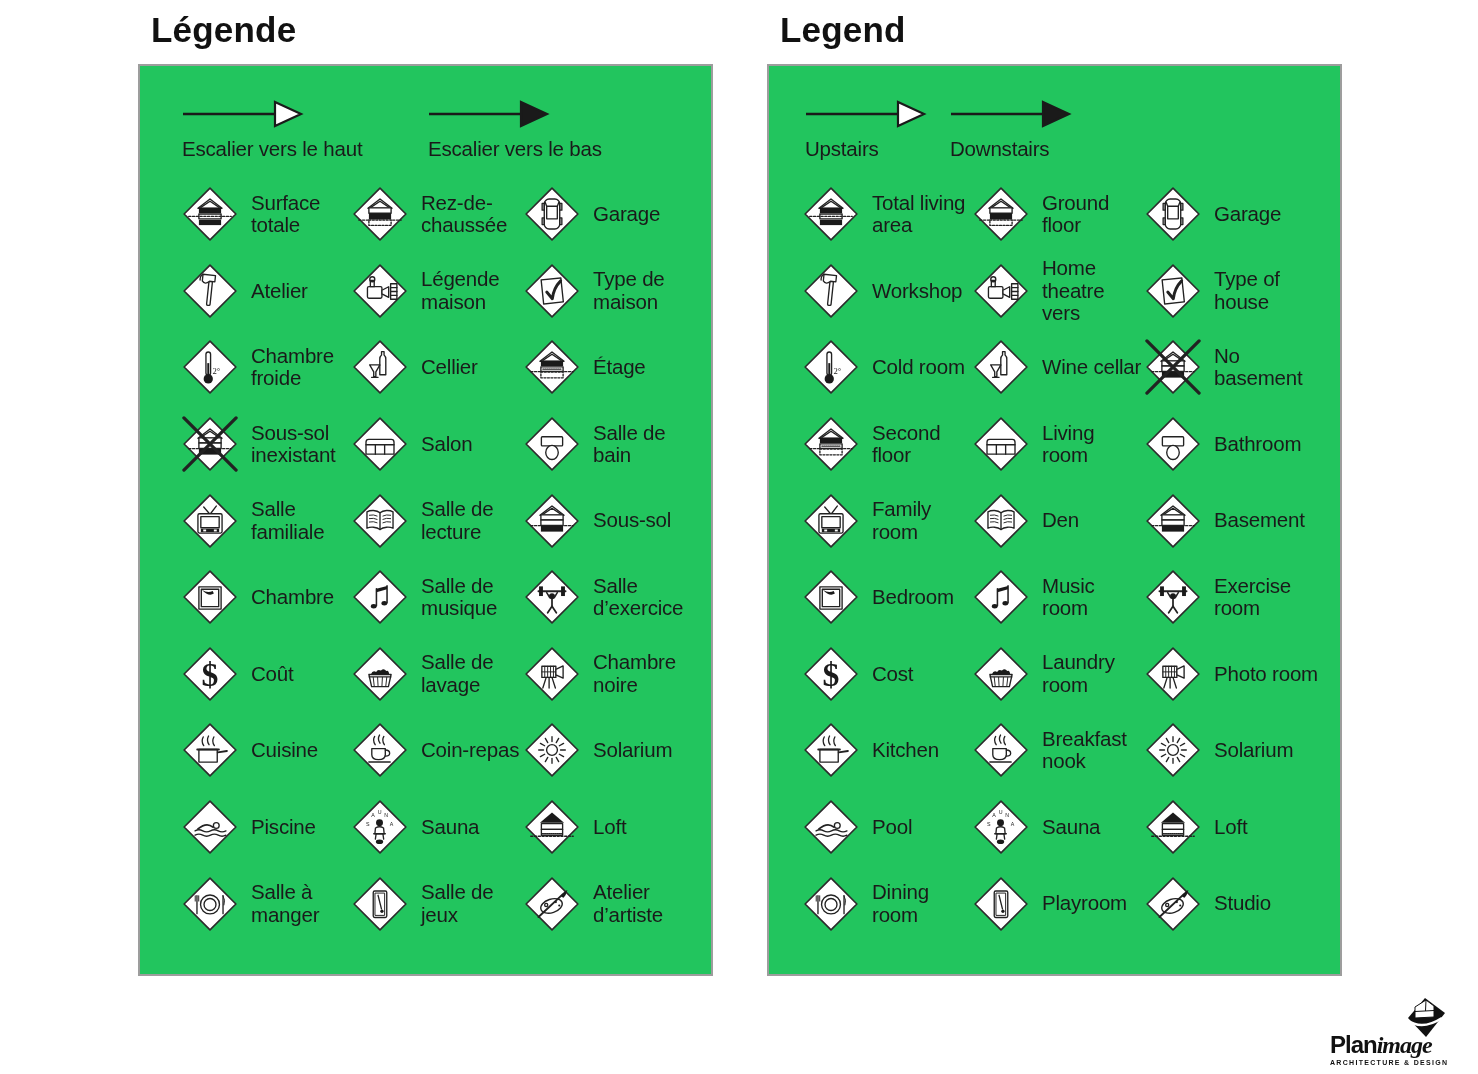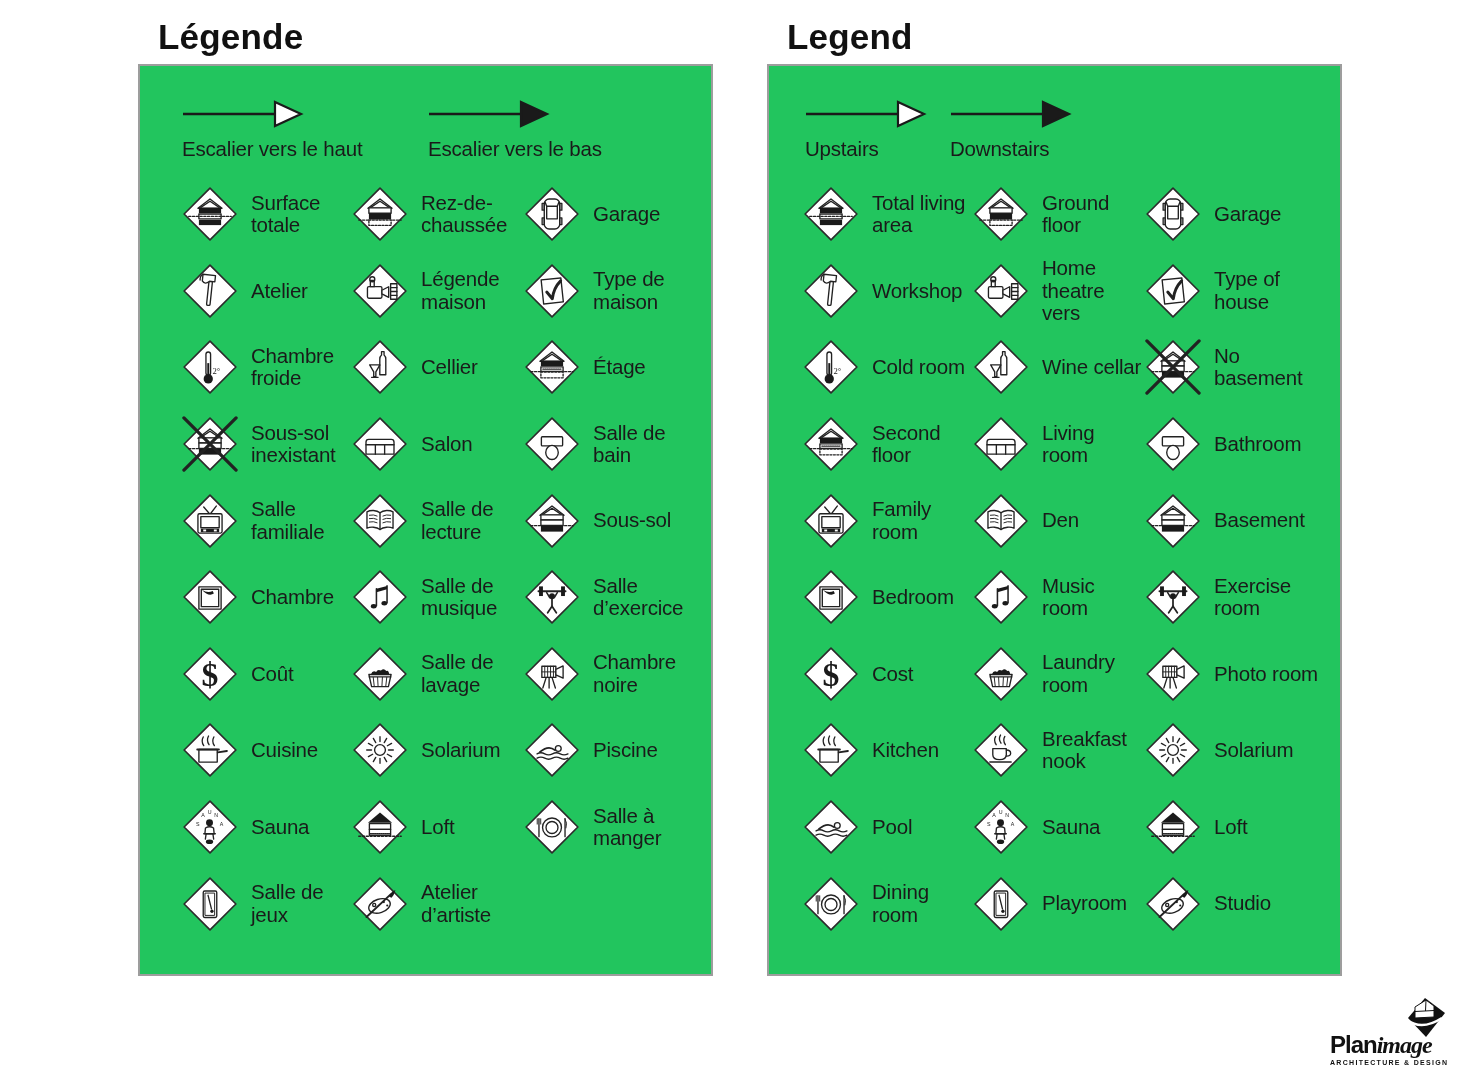--- a/index.html
+++ b/index.html
@@ -5,21 +5,21 @@
   html,body{margin:0;padding:0}
   body{
     width:1478px;height:1074px;position:relative;overflow:hidden;
     background:#fff;color:var(--ink,#1a1a1a);
     font-family:"Liberation Sans", sans-serif;
   }
   .panel-wrap{position:absolute;top:0;width:576px;height:990px}
   #wrap-fr{left:138px}
   #wrap-en{left:767px}
   .panel-title{
-    position:absolute;top:2px;left:5px;margin:15px;
+    position:absolute;top:2px;left:5px;margin:8px;
     font-size:35px;font-weight:700;letter-spacing:.2px;color:#111;
   }
   .panel{
     position:absolute;top:64px;left:0;width:571px;height:908px;
     border:2px solid #9d9d9d;background:#22c55e;
   }
   .arrow-group{position:absolute;top:34px}
   .panel .arrow-group.a1{left:42px}
   .panel .arrow-group.a2{left:288px}
   #wrap-en .arrow-group.a1{left:36px}
@@ -358,20 +358,32 @@
               <line x1="37" y1="31.5" x2="46.5" y2="30" stroke-width="2"></line>
               <path d="M22,15.5 q-2.5,4.5 .5,9 M27.5,14.5 q-2.5,4.5 .5,9 M33,15.5 q-2.5,4.5 .5,9" fill="none"></path>
             </svg>
           </span>
           <span class="label">Cuisine</span>
         </div>
         <div class="cell">
           <span class="icon">
             <svg viewBox="0 0 58 58" fill="none" stroke="#222" stroke-width="1.4" stroke-linecap="round" stroke-linejoin="round">
               <polygon points="29,2.2 55.8,29 29,55.8 2.2,29" fill="#fff" stroke="#2b2b2b" stroke-width="1.7"></polygon>
+              <path d="M20.5,27.5 h14 v6.5 q0,5 -7,5 q-7,0 -7,-5 z" fill="#fff"></path>
+              <path d="M34.5,29 q4.5,0 4.5,3.3 q0,3.4 -4.8,3" fill="none"></path>
+              <line x1="17.5" y1="41.5" x2="39.5" y2="41.5" stroke-width="1.6"></line>
+              <path d="M23.5,15 q-2.5,4 .5,8.5 M28.5,13.5 q-2.5,4 .5,8.5 M33,15 q-2.5,4 .5,8.5" fill="none"></path>
+            </svg>
+          </span>
+          <span class="label">Coin-repas</span>
+        </div>
+        <div class="cell">
+          <span class="icon">
+            <svg viewBox="0 0 58 58" fill="none" stroke="#222" stroke-width="1.4" stroke-linecap="round" stroke-linejoin="round">
+              <polygon points="29,2.2 55.8,29 29,55.8 2.2,29" fill="#fff" stroke="#2b2b2b" stroke-width="1.7"></polygon>
               <circle cx="29" cy="29" r="5.6" fill="#fff"></circle>
               <line x1="37.8" y1="29.0" x2="42.8" y2="29.0"></line>
               <line x1="36.6" y1="33.4" x2="41.0" y2="35.9"></line>
               <line x1="33.4" y1="36.6" x2="35.9" y2="41.0"></line>
               <line x1="29.0" y1="37.8" x2="29.0" y2="42.8"></line>
               <line x1="24.6" y1="36.6" x2="22.1" y2="41.0"></line>
               <line x1="21.4" y1="33.4" x2="17.0" y2="35.9"></line>
               <line x1="20.2" y1="29.0" x2="15.2" y2="29.0"></line>
               <line x1="21.4" y1="24.6" x2="17.0" y2="22.1"></line>
               <line x1="24.6" y1="21.4" x2="22.1" y2="17.0"></line>

